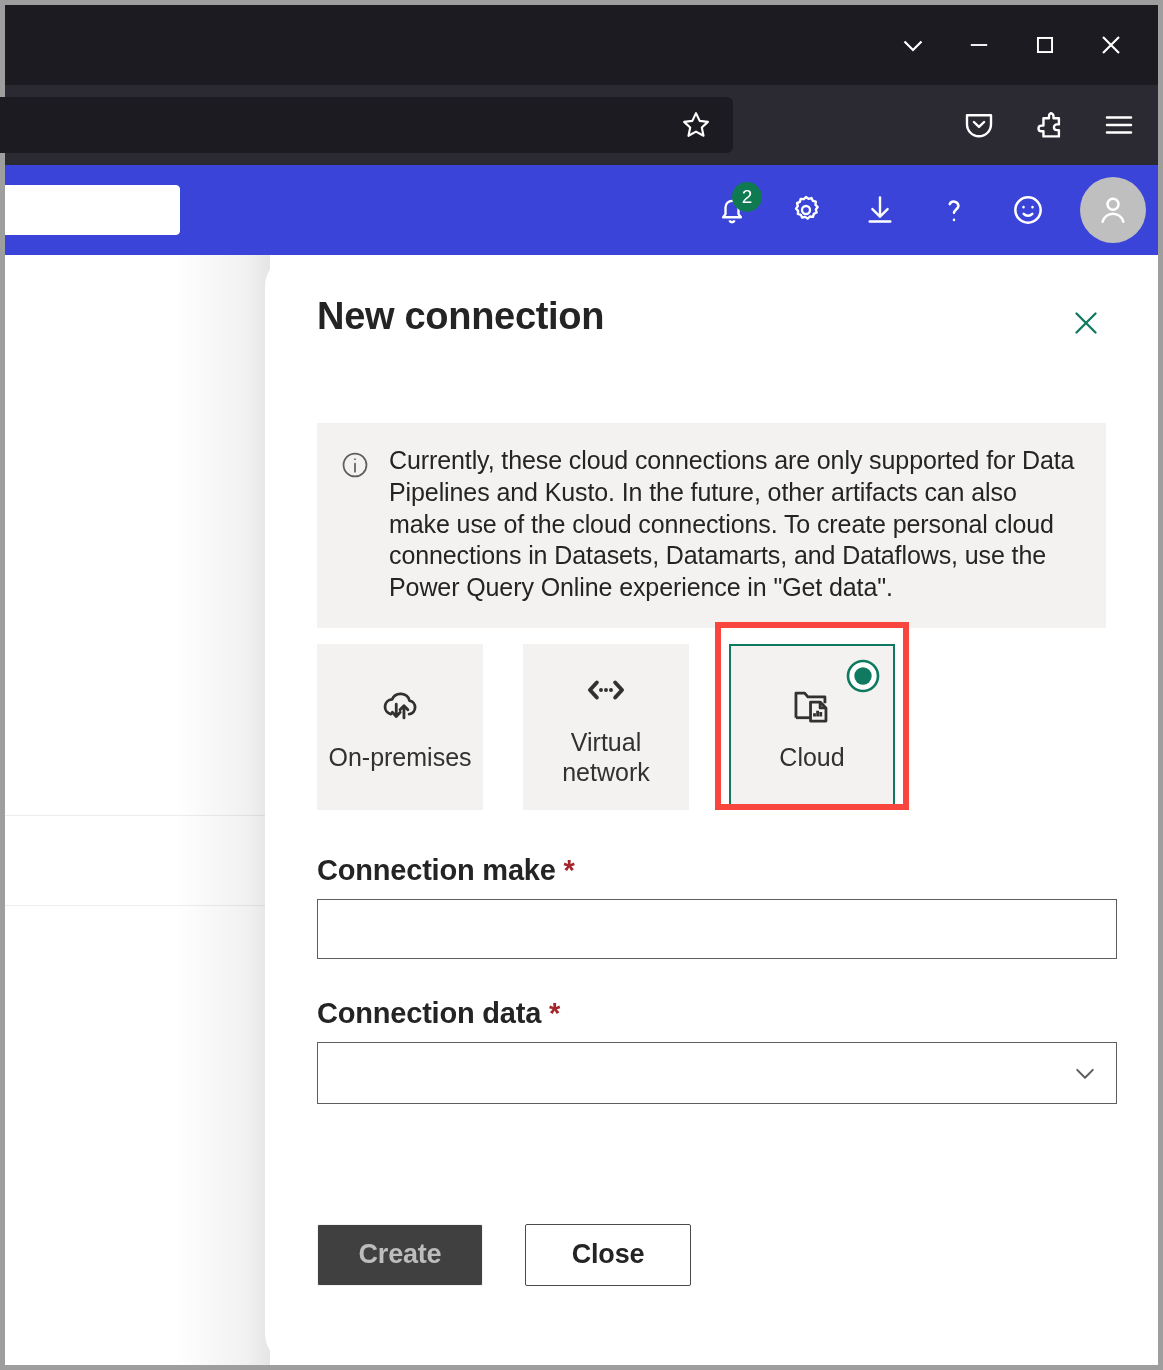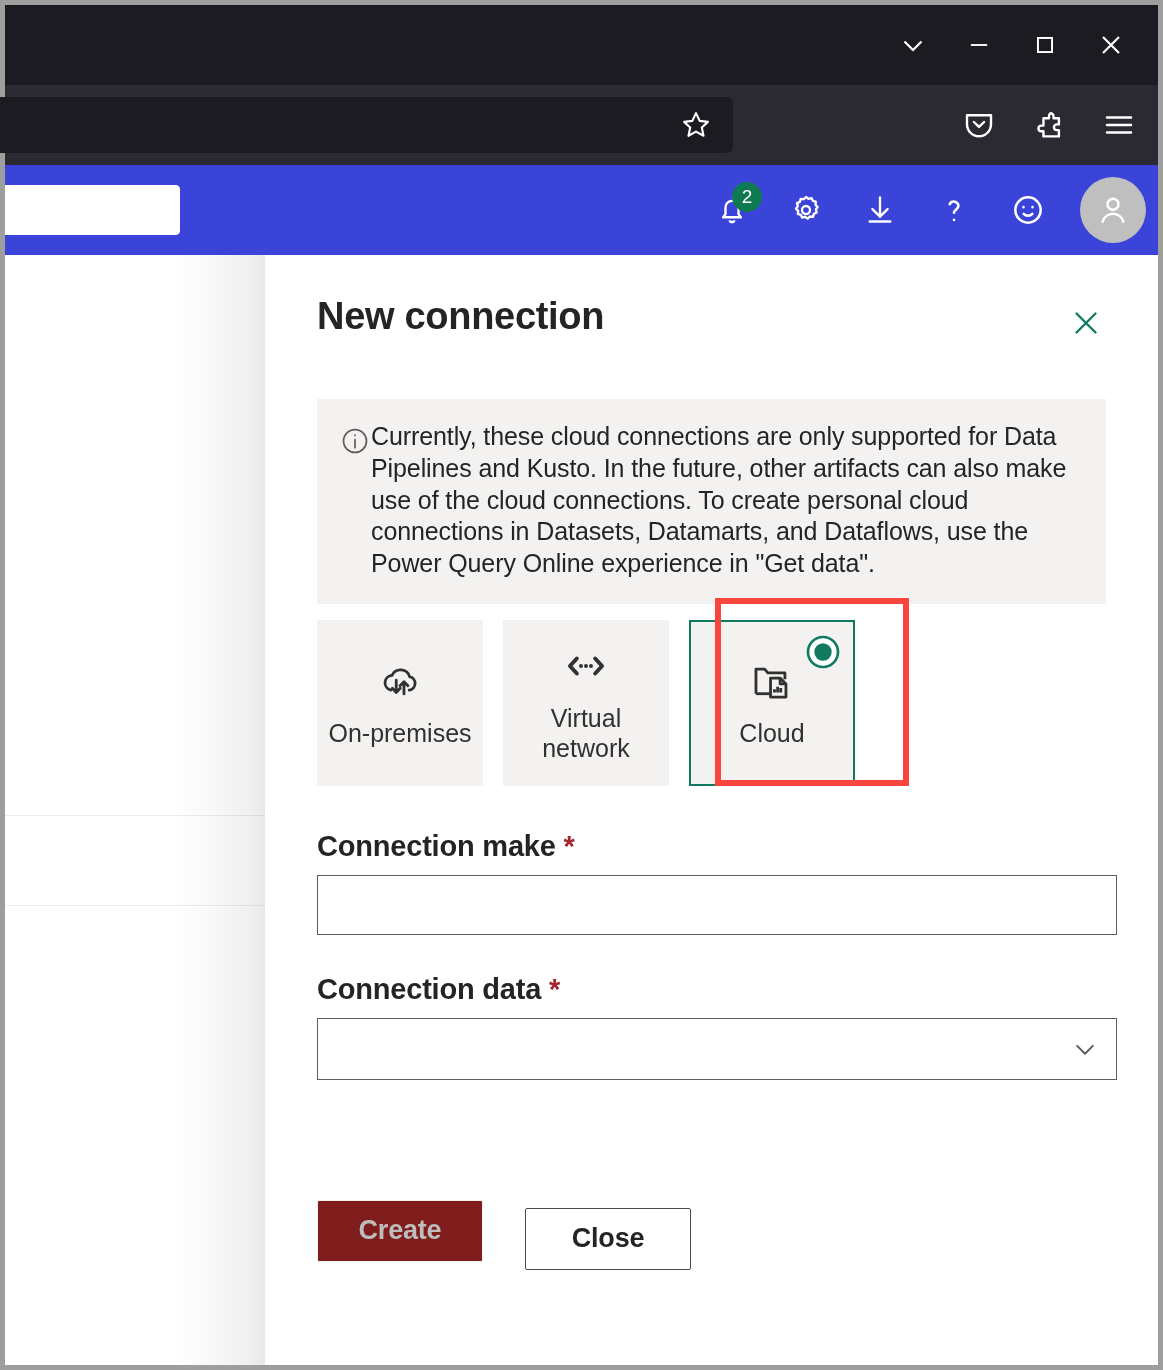--- a/index.html
+++ b/index.html
@@ -155,20 +155,21 @@
     background: linear-gradient(to right, rgba(255,255,255,0) 0%, rgba(0,0,0,0.055) 75%, rgba(0,0,0,0.10) 100%);
     pointer-events: none;
   }
 
   
   .panel {
     position: absolute;
     left: 260px; top: 0;
     width: 893px; height: 1110px;
     background: #ffffff;
+    border-radius: 31px;
   }
   .panel-header {
     position: relative;
     padding: 40px 50px 0 52px;
     display: flex;
     align-items: flex-start;
     justify-content: space-between;
   }
   .panel-title {
     font-size: 38px;
@@ -181,37 +182,38 @@
     display: flex; align-items: center; justify-content: center;
     margin-top: 6px;
   }
 
   .panel-content {
     padding: 0 52px;
   }
 
   
   .info-box {
-    margin-top: 54px;
+    margin-top: 78px;
     background: #f3f2f1;
     padding: 22px 24px 24px 22px;
     display: flex;
+    gap: 18px;
   }
   .info-icon { flex: 0 0 auto; margin-top: 4px; }
   .info-text {
     font-size: 25px;
     line-height: 1.27;
     color: #242424;
     letter-spacing: -.1px;
   }
 
   
   .tiles {
     display: flex;
-    gap: 20px;
+    gap: 40px;
     margin-top: 16px;
     position: relative;
   }
   .tile {
     width: 166px; height: 166px;
     background: #f3f2f1;
     display: flex;
     flex-direction: column;
     align-items: center;
     justify-content: center;
@@ -293,31 +295,30 @@
     min-width: 166px;
     font-size: 27px;
     font-family: "Liberation Sans", sans-serif;
     border-radius: 2px;
     display: flex;
     align-items: center;
     justify-content: center;
     letter-spacing: -.2px;
   }
   .btn-primary-disabled {
-    background: #7f1d1d;
+    background: #404040;
     color: #bdbdbd;
     border: 1px solid #f3f2f1;
     font-weight: 600;
   }
   .btn-secondary {
     background: #ffffff;
     color: #242424;
     border: 1px solid #4a4a4a;
     font-weight: 600;
-    margin-top: 8px;
   }
 </style>
 </head>
 <body>
 
 <div id="screen">
 
   <div class="browser-titlebar">
     <div class="win-controls">
       <div class="win-btn">

